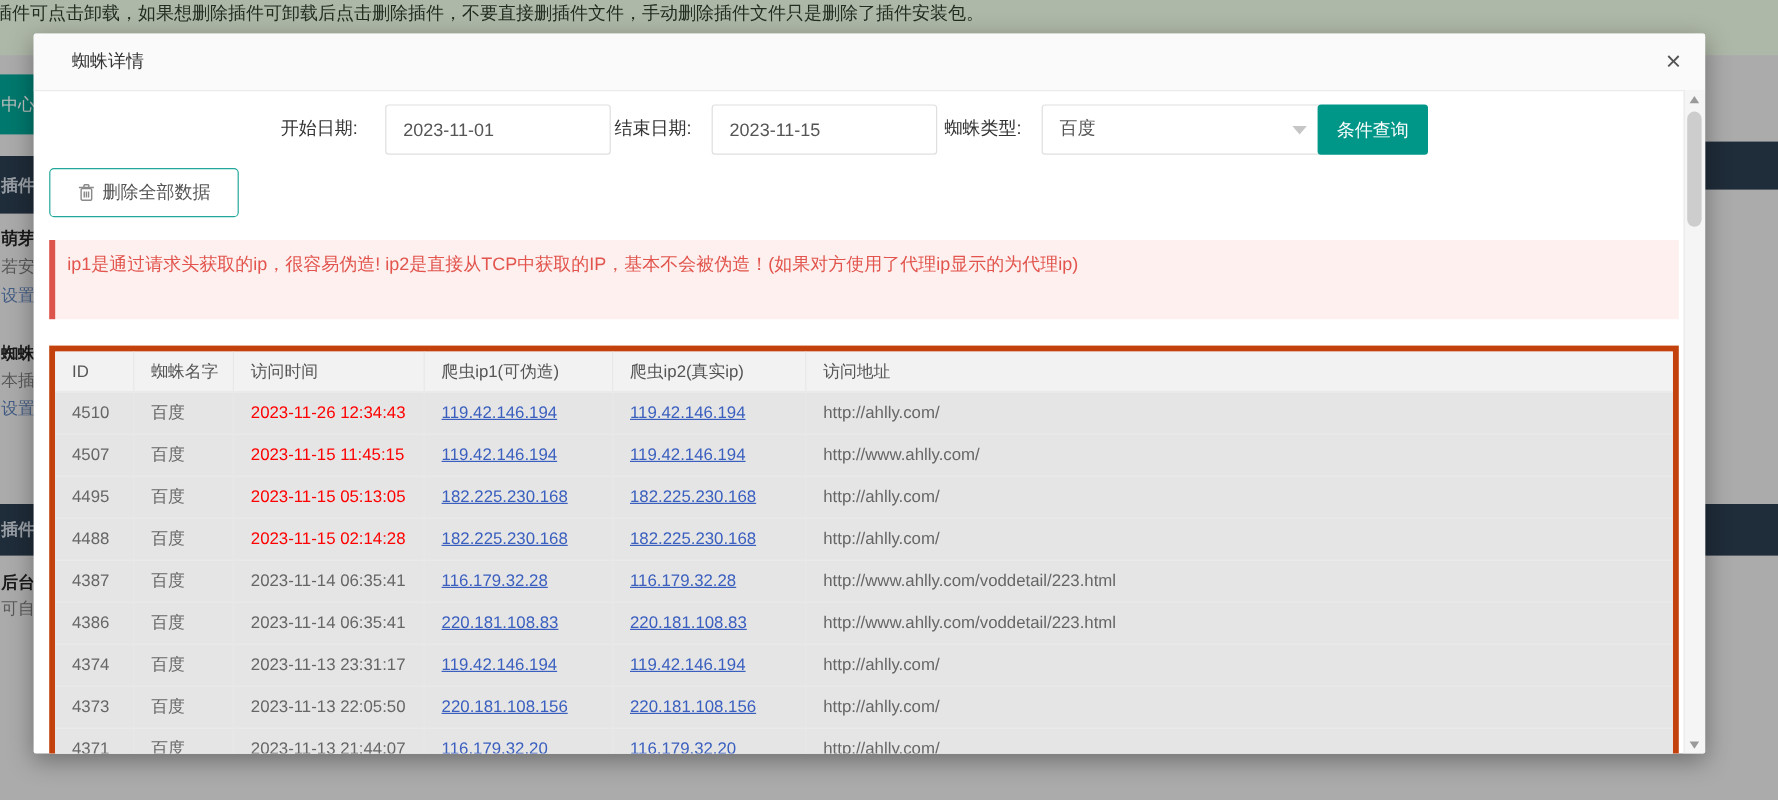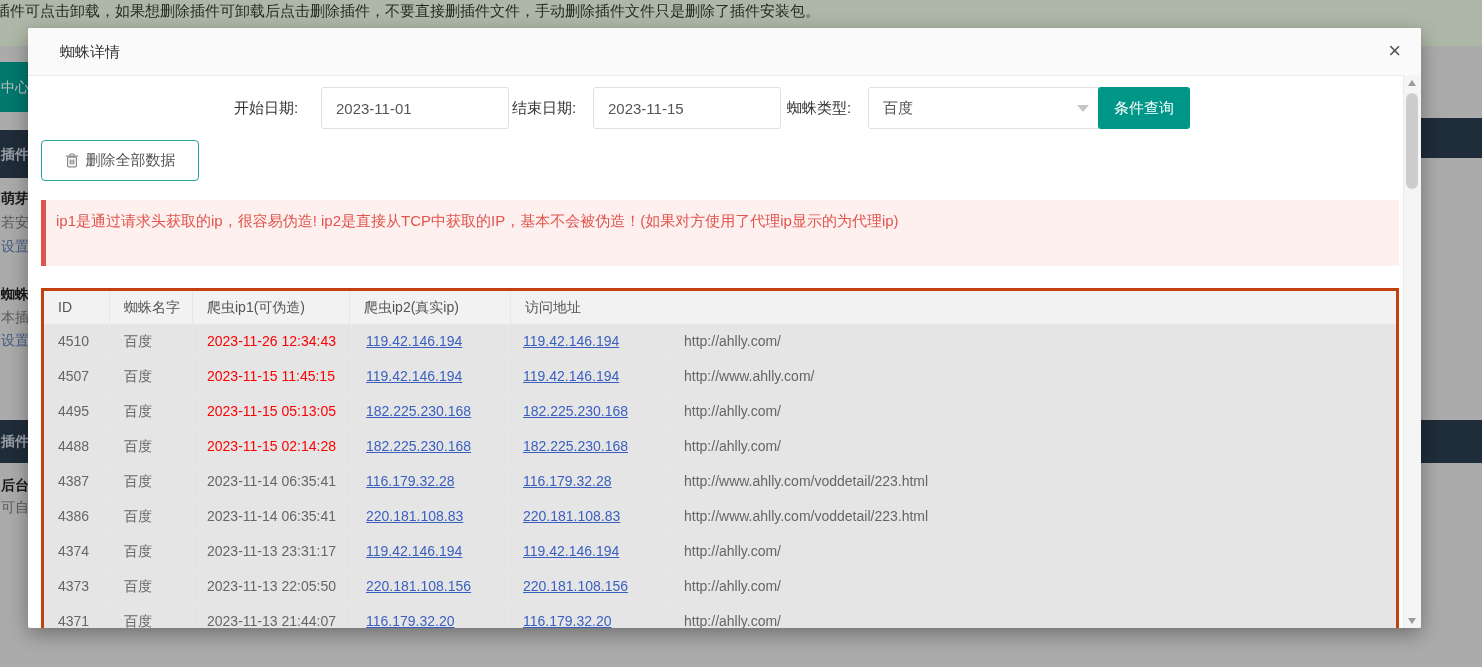--- a/index.html
+++ b/index.html
@@ -59,21 +59,21 @@
   .btn-del{position:absolute;left:13px;top:112px;width:158px;height:41px;background:#fff;
            border:1px solid #23a79b;border-radius:4px;color:#555;font-size:15px;cursor:pointer;
            display:flex;align-items:center;justify-content:center;gap:7px;
            font-family:"Liberation Sans","DejaVu Sans",sans-serif;}
   .btn-del svg{flex:0 0 auto;}
 
   .warn{position:absolute;left:13px;top:172px;width:1358px;height:66px;box-sizing:border-box;
         background:#fdf0ee;border-left:5px solid #dd544d;padding:9px 0 0 10px;}
   .warn p{margin:0;font-size:15px;color:#e2544d;line-height:24px;white-space:nowrap;overflow:hidden;}
 
-  .tbl{position:absolute;left:13px;top:260px;width:1358px;border:3px solid #c2410c;box-sizing:border-box;background:#fff;}
+  .tbl{position:absolute;left:13px;top:260px;width:1358px;border:5px solid #c2410c;box-sizing:border-box;background:#fff;}
   .t-row{display:flex;height:34px;line-height:33px;border-bottom:1px solid #e8e8e8;font-size:14px;color:#666;background:#e5e5e5;}
   .t-row:last-child{border-bottom:none;}
   .t-head{background:#f2f2f2;color:#555;height:33px;line-height:32px;}
   .cd{box-sizing:border-box;padding-left:14px;border-right:1px solid #e8e8e8;overflow:hidden;white-space:nowrap;}
   .c-id{width:66px;}.c-name{width:83px;}.c-time{width:159px;}.c-ip1{width:157px;}.c-ip2{width:161px;}
   .c-url{flex:1;border-right:none;}
   .red{color:#fe0000;}
   .ip-link{color:#3a5fbf;text-decoration:underline;cursor:pointer;}
 
   .vscroll{position:absolute;right:0;top:47px;bottom:0;width:17px;background:#f5f5f5;border-left:1px solid #eaeaea;}
@@ -151,20 +151,21 @@
     </button>
 
     <div class="warn">
       <p>ip1是通过请求头获取的ip，很容易伪造! ip2是直接从TCP中获取的IP，基本不会被伪造！(如果对方使用了代理ip显示的为代理ip)</p>
     </div>
 
     <div class="tbl">
       <div class="t-row t-head">
         <div class="cd c-id">ID</div>
         <div class="cd c-name">蜘蛛名字</div>
+        <div class="cd c-time">访问时间</div>
         <div class="cd c-ip1">爬虫ip1(可伪造)</div>
         <div class="cd c-ip2">爬虫ip2(真实ip)</div>
         <div class="cd c-url">访问地址</div>
       </div>
       <div id="tbody">
           <div class="t-row">
             <div class="cd c-id">4510</div>
             <div class="cd c-name">百度</div>
             <div class="cd c-time red">2023-11-26 12:34:43</div>
             <div class="cd c-ip1"><span class="ip-link">119.42.146.194</span></div>

